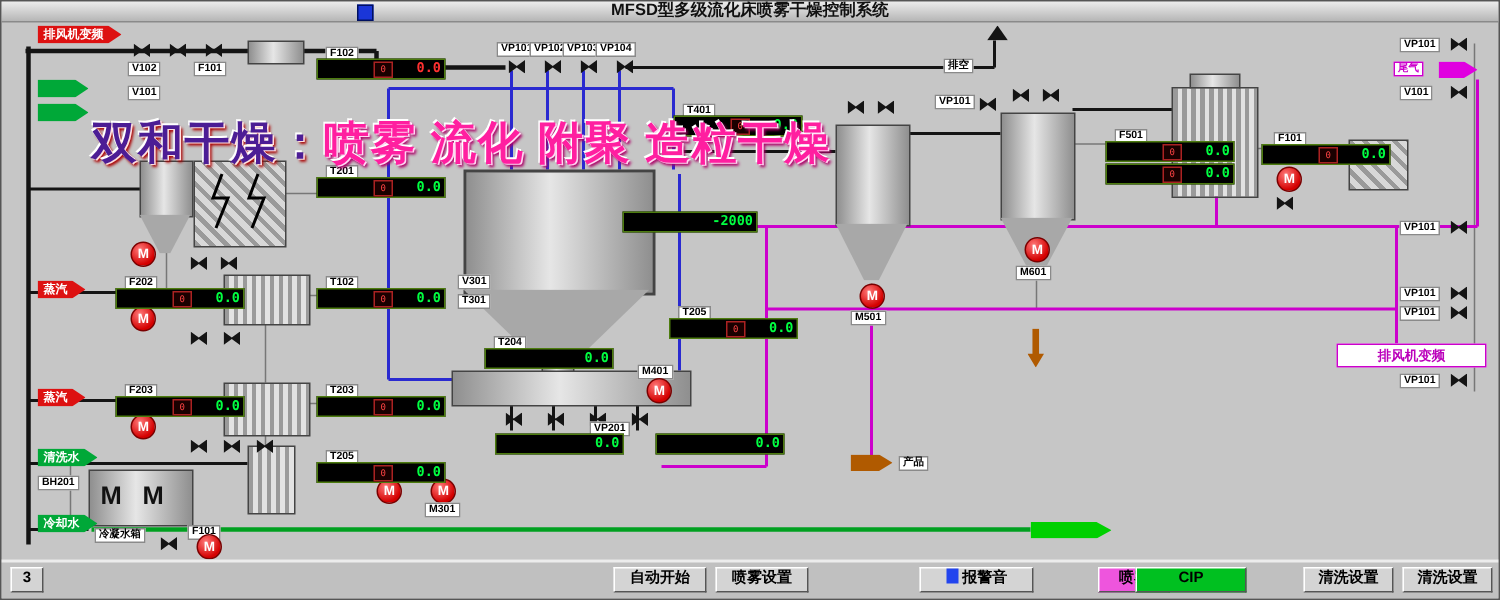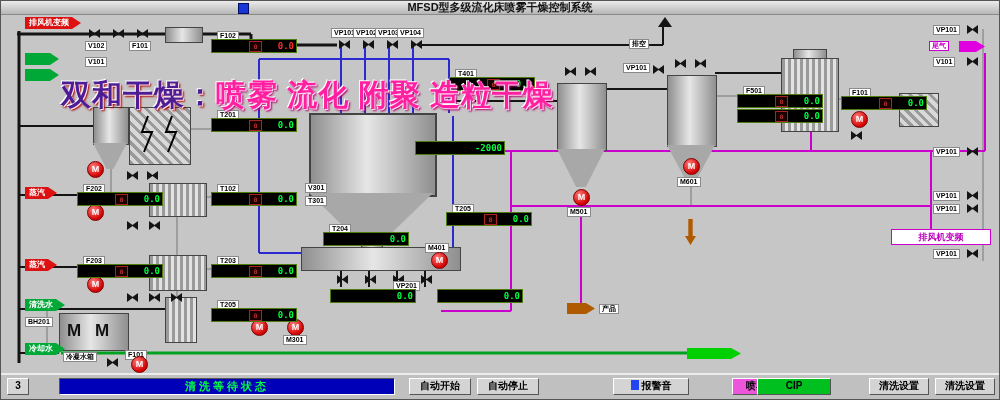--- a/index.html
+++ b/index.html
@@ -350,23 +350,22 @@
 
   <div class="d" style="left:329px;top:288px;">
       <span class="val">0.0</span>
     </div>
   <div class="d" style="left:436px;top:288px;">
       <span class="val">0.0</span>
     </div>
 
   <div class="toolbar">
     <div class="btn" style="left:6px;width:22px;">3</div>
-    <div class="status">清洗等待状态</div>
     <div class="btn" style="left:408px;width:62px;">自动开始</div>
-    <div class="btn" style="left:476px;width:62px;">自动停止</div>
+    <div class="btn" style="left:476px;width:62px;">喷雾设置</div>
     <div class="btn" style="left:612px;width:76px;"><span class="alarmicon"></span><span>报警音</span></div>
     <div class="btn pink" style="left:696px;width:48px;">喷雾</div>
     <div class="btn greenb" style="left:756px;width:74px;">CIP</div>
     <div class="btn" style="left:868px;width:60px;">清洗设置</div>
     <div class="btn" style="left:934px;width:60px;">清洗设置</div>
   </div>
 
 </div>
 
 </body></html>

